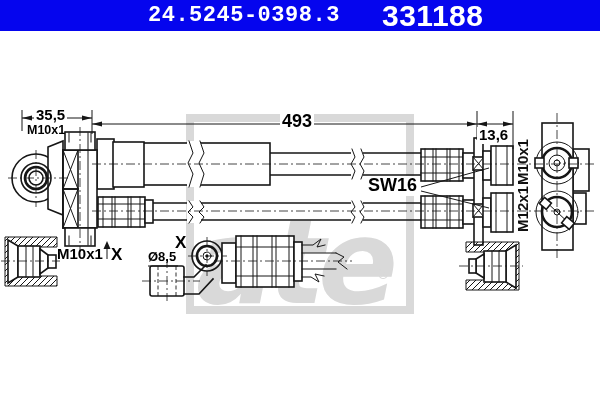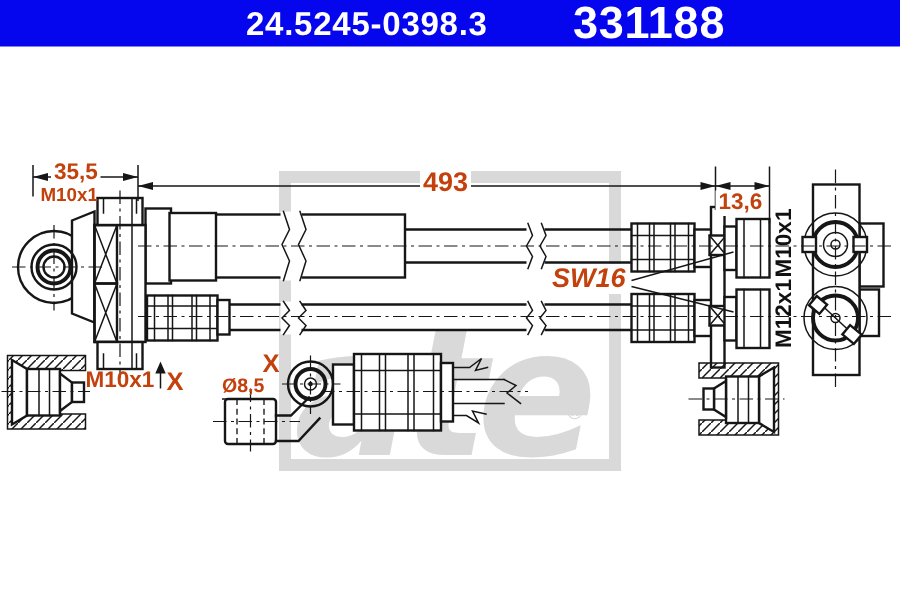--- a/index.html
+++ b/index.html
@@ -1,39 +1,39 @@
 <!DOCTYPE html>
 <html><head>
 <meta charset="utf-8">
 <style>
   html,body{margin:0;padding:0;background:#888;}
   #stage{position:relative;width:600px;height:400px;background:#fff;overflow:hidden;
          font-family:"Liberation Sans",sans-serif;}
   
   #topbar{position:absolute;left:0;top:0;width:600px;height:31px;display:flex;align-items:center;}
-  #topbar .pn{position:absolute;left:164px;font-size:22px;font-weight:bold;letter-spacing:.5px;}
+  #topbar .pn{position:absolute;left:148px;font-size:22px;font-weight:bold;letter-spacing:.5px;font-family:Liberation Mono, monospace;}
   #topbar .cn{position:absolute;left:382px;font-size:30px;font-weight:bold;letter-spacing:.5px;}
   
   #wm-frame{position:absolute;left:186px;top:114px;width:212px;height:184px;border:8px solid #d9d9d9;}
   #wm-text{position:absolute;left:196px;top:203px;font-size:118px;font-style:italic;font-weight:bold;
            color:#d9d9d9;letter-spacing:-7px;line-height:1;font-family:"DejaVu Sans",sans-serif;}
   #wm-reg{position:absolute;left:378px;top:266px;font-size:14px;color:#d9d9d9;font-weight:bold;}
   
   svg{position:absolute;left:0;top:0;}
   .s{stroke:#161616;fill:none;stroke-width:1.6;stroke-linejoin:miter;stroke-linecap:square;}
   .sf{stroke:#161616;fill:#ffffff;stroke-width:1.6;stroke-linejoin:miter;}
   .thin{stroke-width:1;}
   .bold2{stroke-width:2.6;}
   .dim{stroke:#161616;stroke-width:1;fill:none;}
   .dash{stroke-dasharray:4 2.5;stroke-width:.9;}
   .cl{stroke:#161616;stroke-width:.8;stroke-dasharray:9 3 2 3;fill:none;}
   .arr{fill:#161616;stroke:none;}
   .hatchfill{fill:url(#hatch);stroke:#161616;stroke-width:1;}
   
-  .lbl{position:absolute;font-weight:bold;color:#c2410c;white-space:nowrap;line-height:1.1;}
+  .lbl{position:absolute;font-weight:bold;color:#000000;white-space:nowrap;line-height:1.1;}
   .bgw{background:#fff;padding:0 2px;}
   .vlabel{position:absolute;width:56px;height:18px;line-height:18px;text-align:center;
           transform:rotate(-90deg);font-weight:bold;font-size:15px;color:#111;white-space:nowrap;}
 </style>
 </head>
 <body>
 
 <div id="stage">
 
   <div id="wm-frame" style="border-color: rgb(217, 217, 217);"></div>
@@ -229,21 +229,21 @@
 
   <div id="topbar" style="background: rgb(5, 5, 238); color: rgb(255, 255, 255);">
     <span class="pn">24.5245-0398.3</span>
     <span class="cn">331188</span>
   </div>
 
   <div class="lbl bgw" style="left:34px;top:107px;font-size:15px;">35,5</div>
   <div class="lbl" style="left:27px;top:124px;font-size:12.5px;">M10x1</div>
   <div class="lbl bgw" style="left:280px;top:112px;font-size:18px;">493</div>
   <div class="lbl bgw" style="left:477px;top:127px;font-size:15px;">13,6</div>
-  <div class="lbl bgw" style="left:366px;top:176px;font-size:18px;font-style:italic;">SW16</div>
+  <div class="lbl bgw" style="left:366px;top:176px;font-size:18px;">SW16</div>
   <div class="lbl" style="left:57px;top:246px;font-size:15px;">M10x1</div>
   <div class="lbl" style="left:111px;top:246px;font-size:17px;">X</div>
   <div class="lbl" style="left:148px;top:250px;font-size:13px;">Ø8,5</div>
   <div class="lbl" style="left:175px;top:234px;font-size:17px;">X</div>
   <div class="vlabel" style="left:495px;top:153px;">M10x1</div>
   <div class="vlabel" style="left:495px;top:200px;">M12x1</div>
 
 </div>
 
 </body></html>

